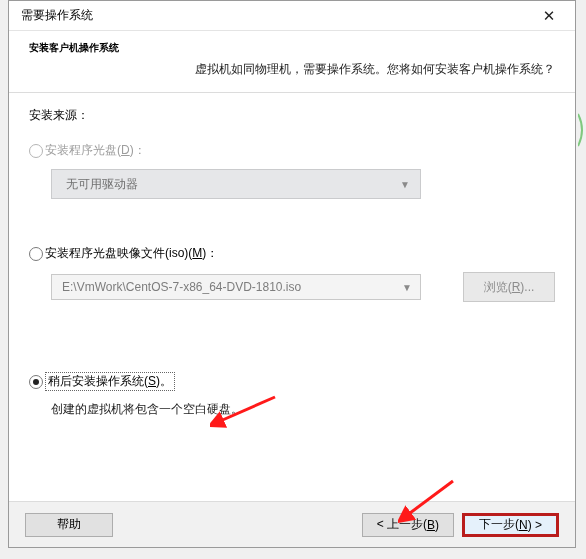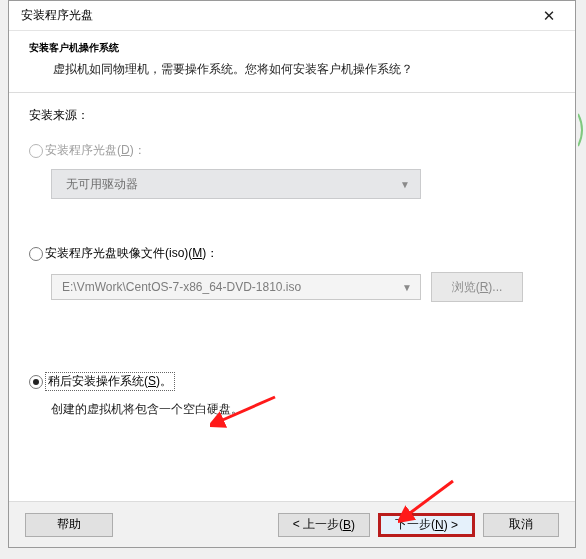--- a/index.html
+++ b/index.html
@@ -32,21 +32,21 @@
   .close-btn {
     width: 40px; height: 28px;
     display: flex; align-items: center; justify-content: center;
     font-size: 15px; color: #222; cursor: default;
   }
   .header {
     padding: 10px 20px 14px 20px;
     border-bottom: 1px solid #dcdcdc;
   }
   .header-title { font-weight: bold; font-size: 10px; margin-bottom: 6px; }
-  .header-sub { font-size: 12px; padding-left: 24px; color: #222; }
+  .header-sub { font-size: 12px; padding-left: 24px; color: #222; text-align: right; }
   .body {
     padding: 14px 20px 8px 20px;
   }
   .section-label { font-size: 12px; margin-bottom: 18px; }
   .option-group { margin-bottom: 46px; }
   .radio-row {
     display: flex; align-items: center;
     gap: 2px;
     margin-bottom: 10px;
   }
@@ -81,21 +81,21 @@
     background: #e6e7e9;
     border: 1px solid #cacbcd;
     display: flex; align-items: center; justify-content: space-between;
     padding: 0 10px 0 14px;
     color: #6f6f6f;
     font-size: 12px;
   }
   .dropdown .chev { font-size: 10px; color: #8a8a8a; }
   .file-row {
     display: flex; gap: 10px; align-items: center;
-    margin-left: 22px; margin-top: 8px;
+    margin-left: 22px; margin-top: 8px; justify-content: space-between;
   }
   .file-input {
     width: 370px; height: 26px;
     background: #f4f4f4;
     border: 1px solid #c9c9c9;
     display: flex; align-items: center; justify-content: space-between;
     padding: 0 8px 0 10px;
     color: #7d7d7d;
     font-size: 12px;
   }
@@ -145,21 +145,21 @@
     right: 0; top: 110px;
     width: 8px; height: 40px;
   }
 </style>
 </head>
 <body>
 
 <div class="window">
 
   <div class="titlebar">
-    <span>安装程序光盘</span>
+    <span>需要操作系统</span>
     <div class="close-btn">
       <span>✕</span>
     </div>
   </div>
 
   <div class="header">
     <div class="header-title">安装客户机操作系统</div>
     <div class="header-sub">虚拟机如同物理机，需要操作系统。您将如何安装客户机操作系统？</div>
   </div>
 
@@ -219,23 +219,20 @@
     <div class="spacer"></div>
     <div class="btn">
       <span>&lt; 上一步(</span>
         <u>B</u>
         <span>)</span>
     </div>
     <div class="btn default">
       <span>下一步(</span>
         <u>N</u>
         <span>) &gt;</span>
-    </div>
-    <div class="btn">
-      <span>取消</span>
     </div>
   </div>
 </div>
 
 <svg class="arrow" style="left:210px; top:392px;" width="70" height="40">
   <defs>
       <marker id="ah1" markerWidth="8" markerHeight="8" refX="2" refY="3" orient="auto">
     <path d="M0,0 L6,3 L0,6 Z" fill="#ff1a1a"></path>
       </marker>
     </defs>

